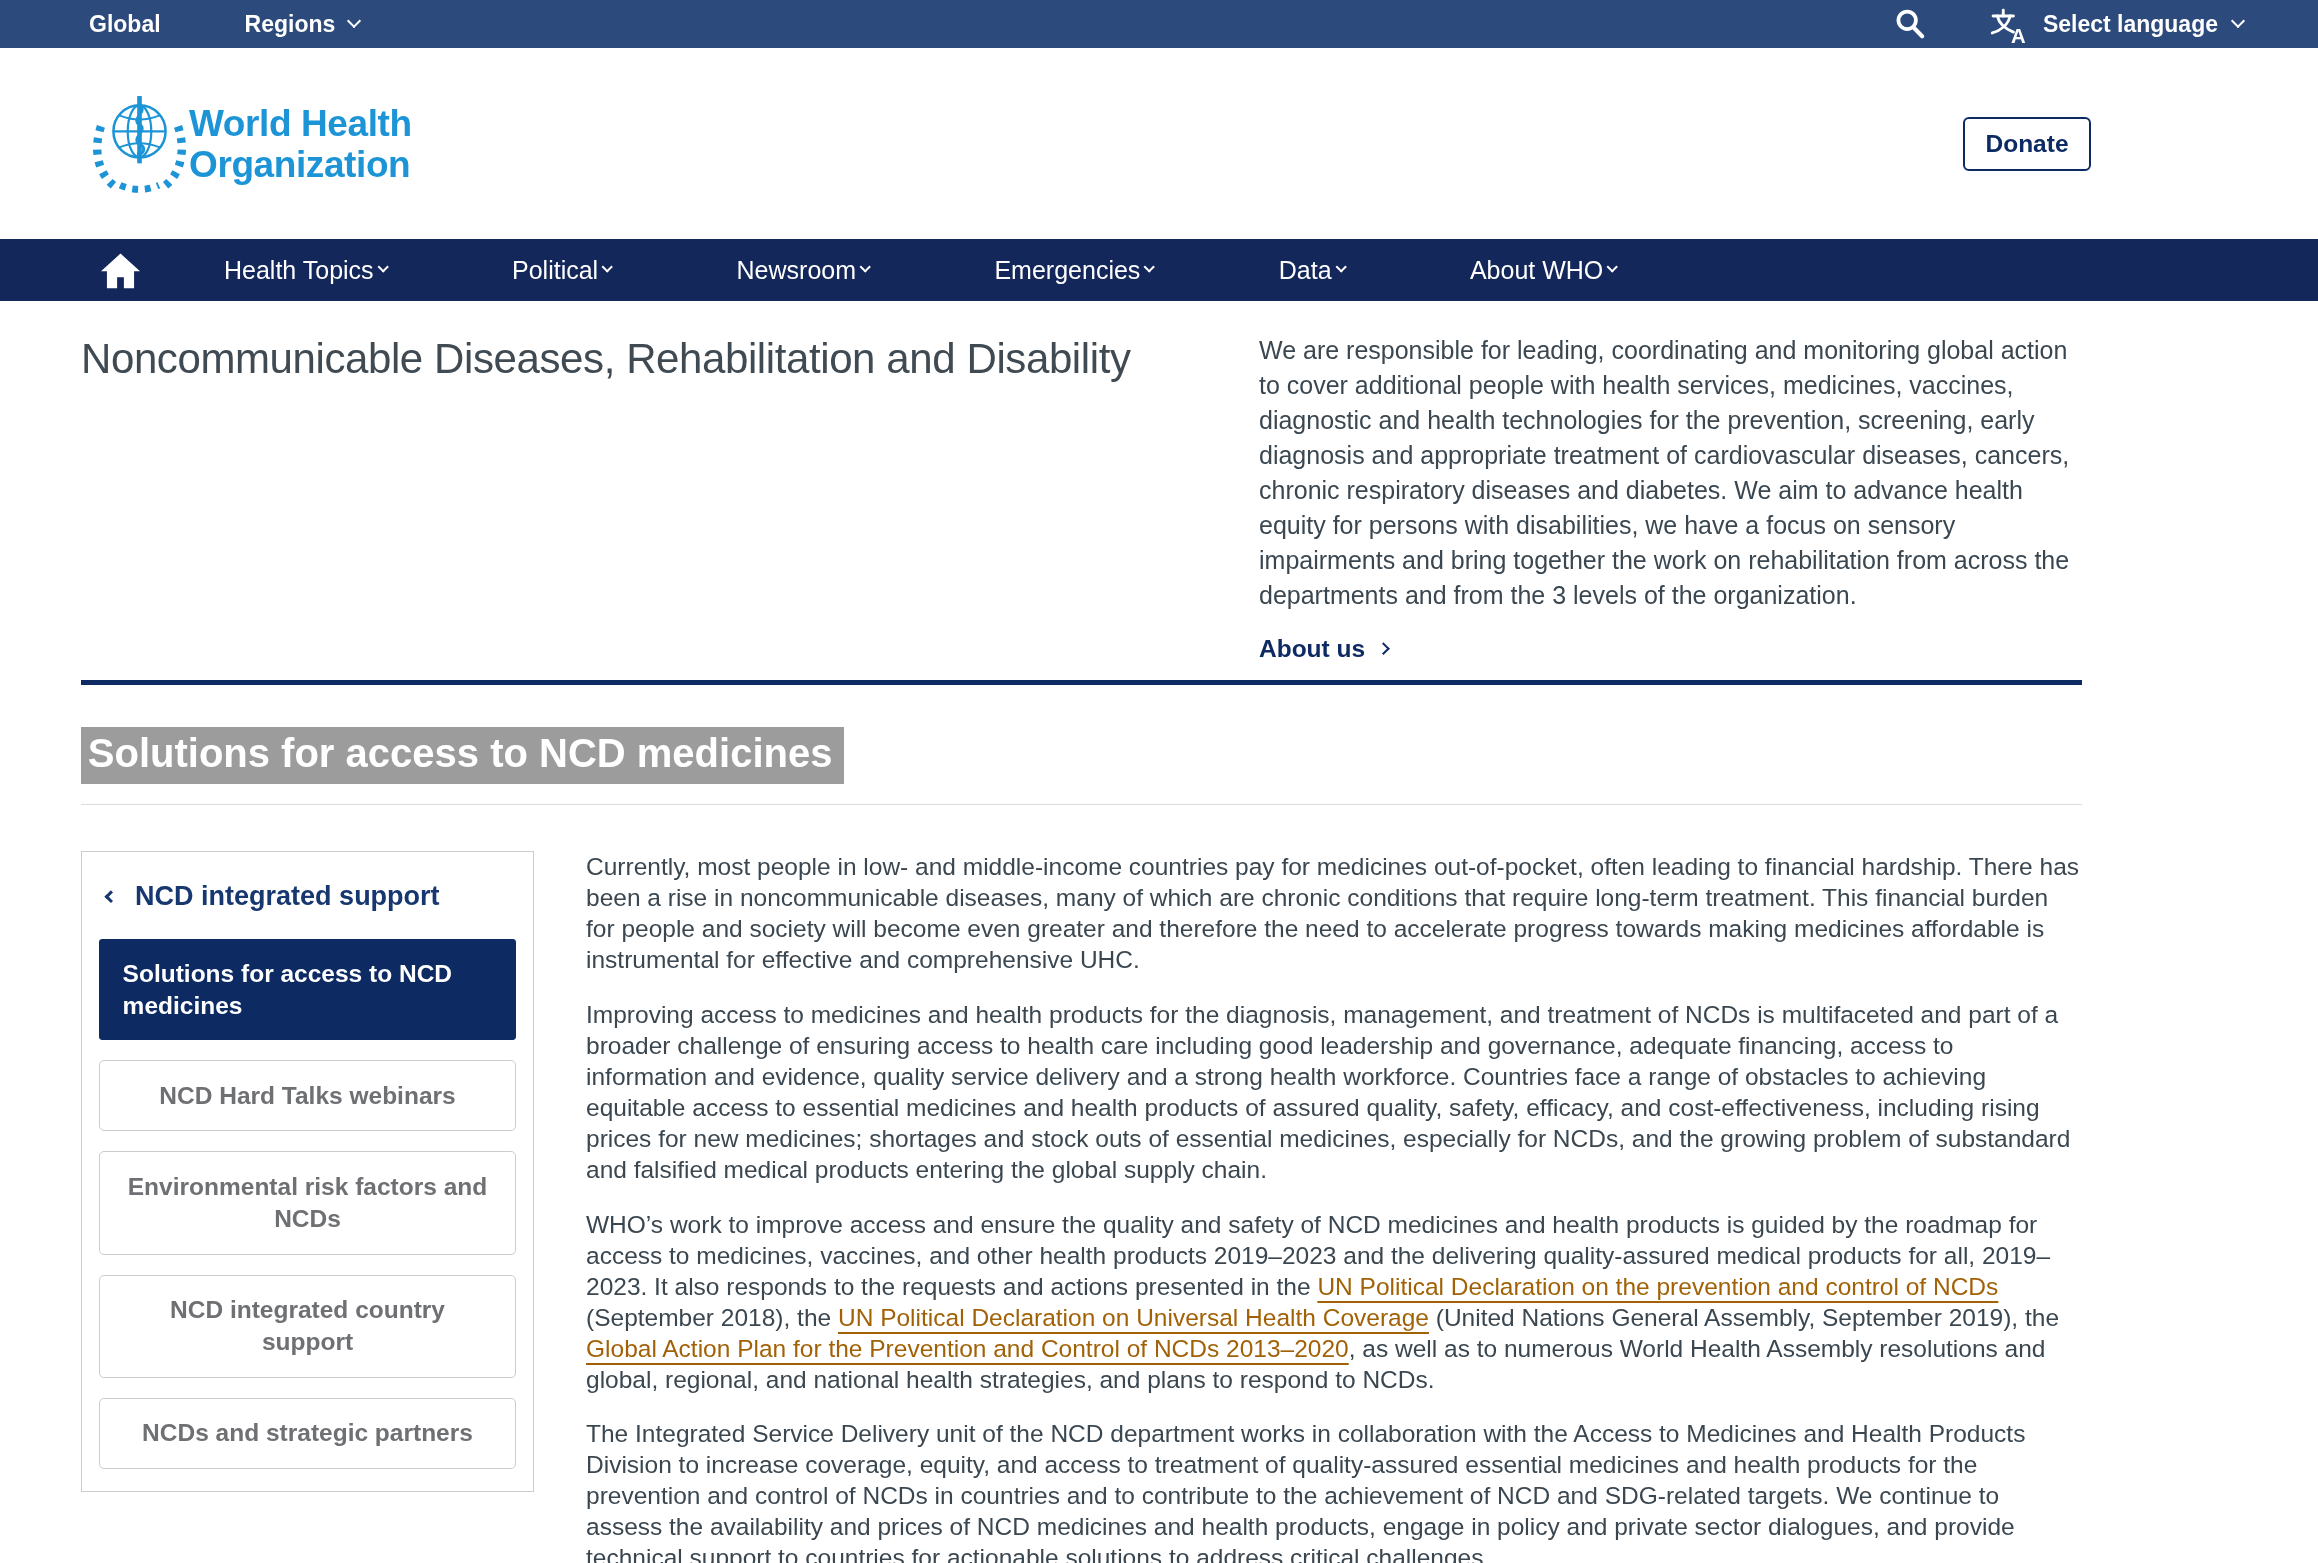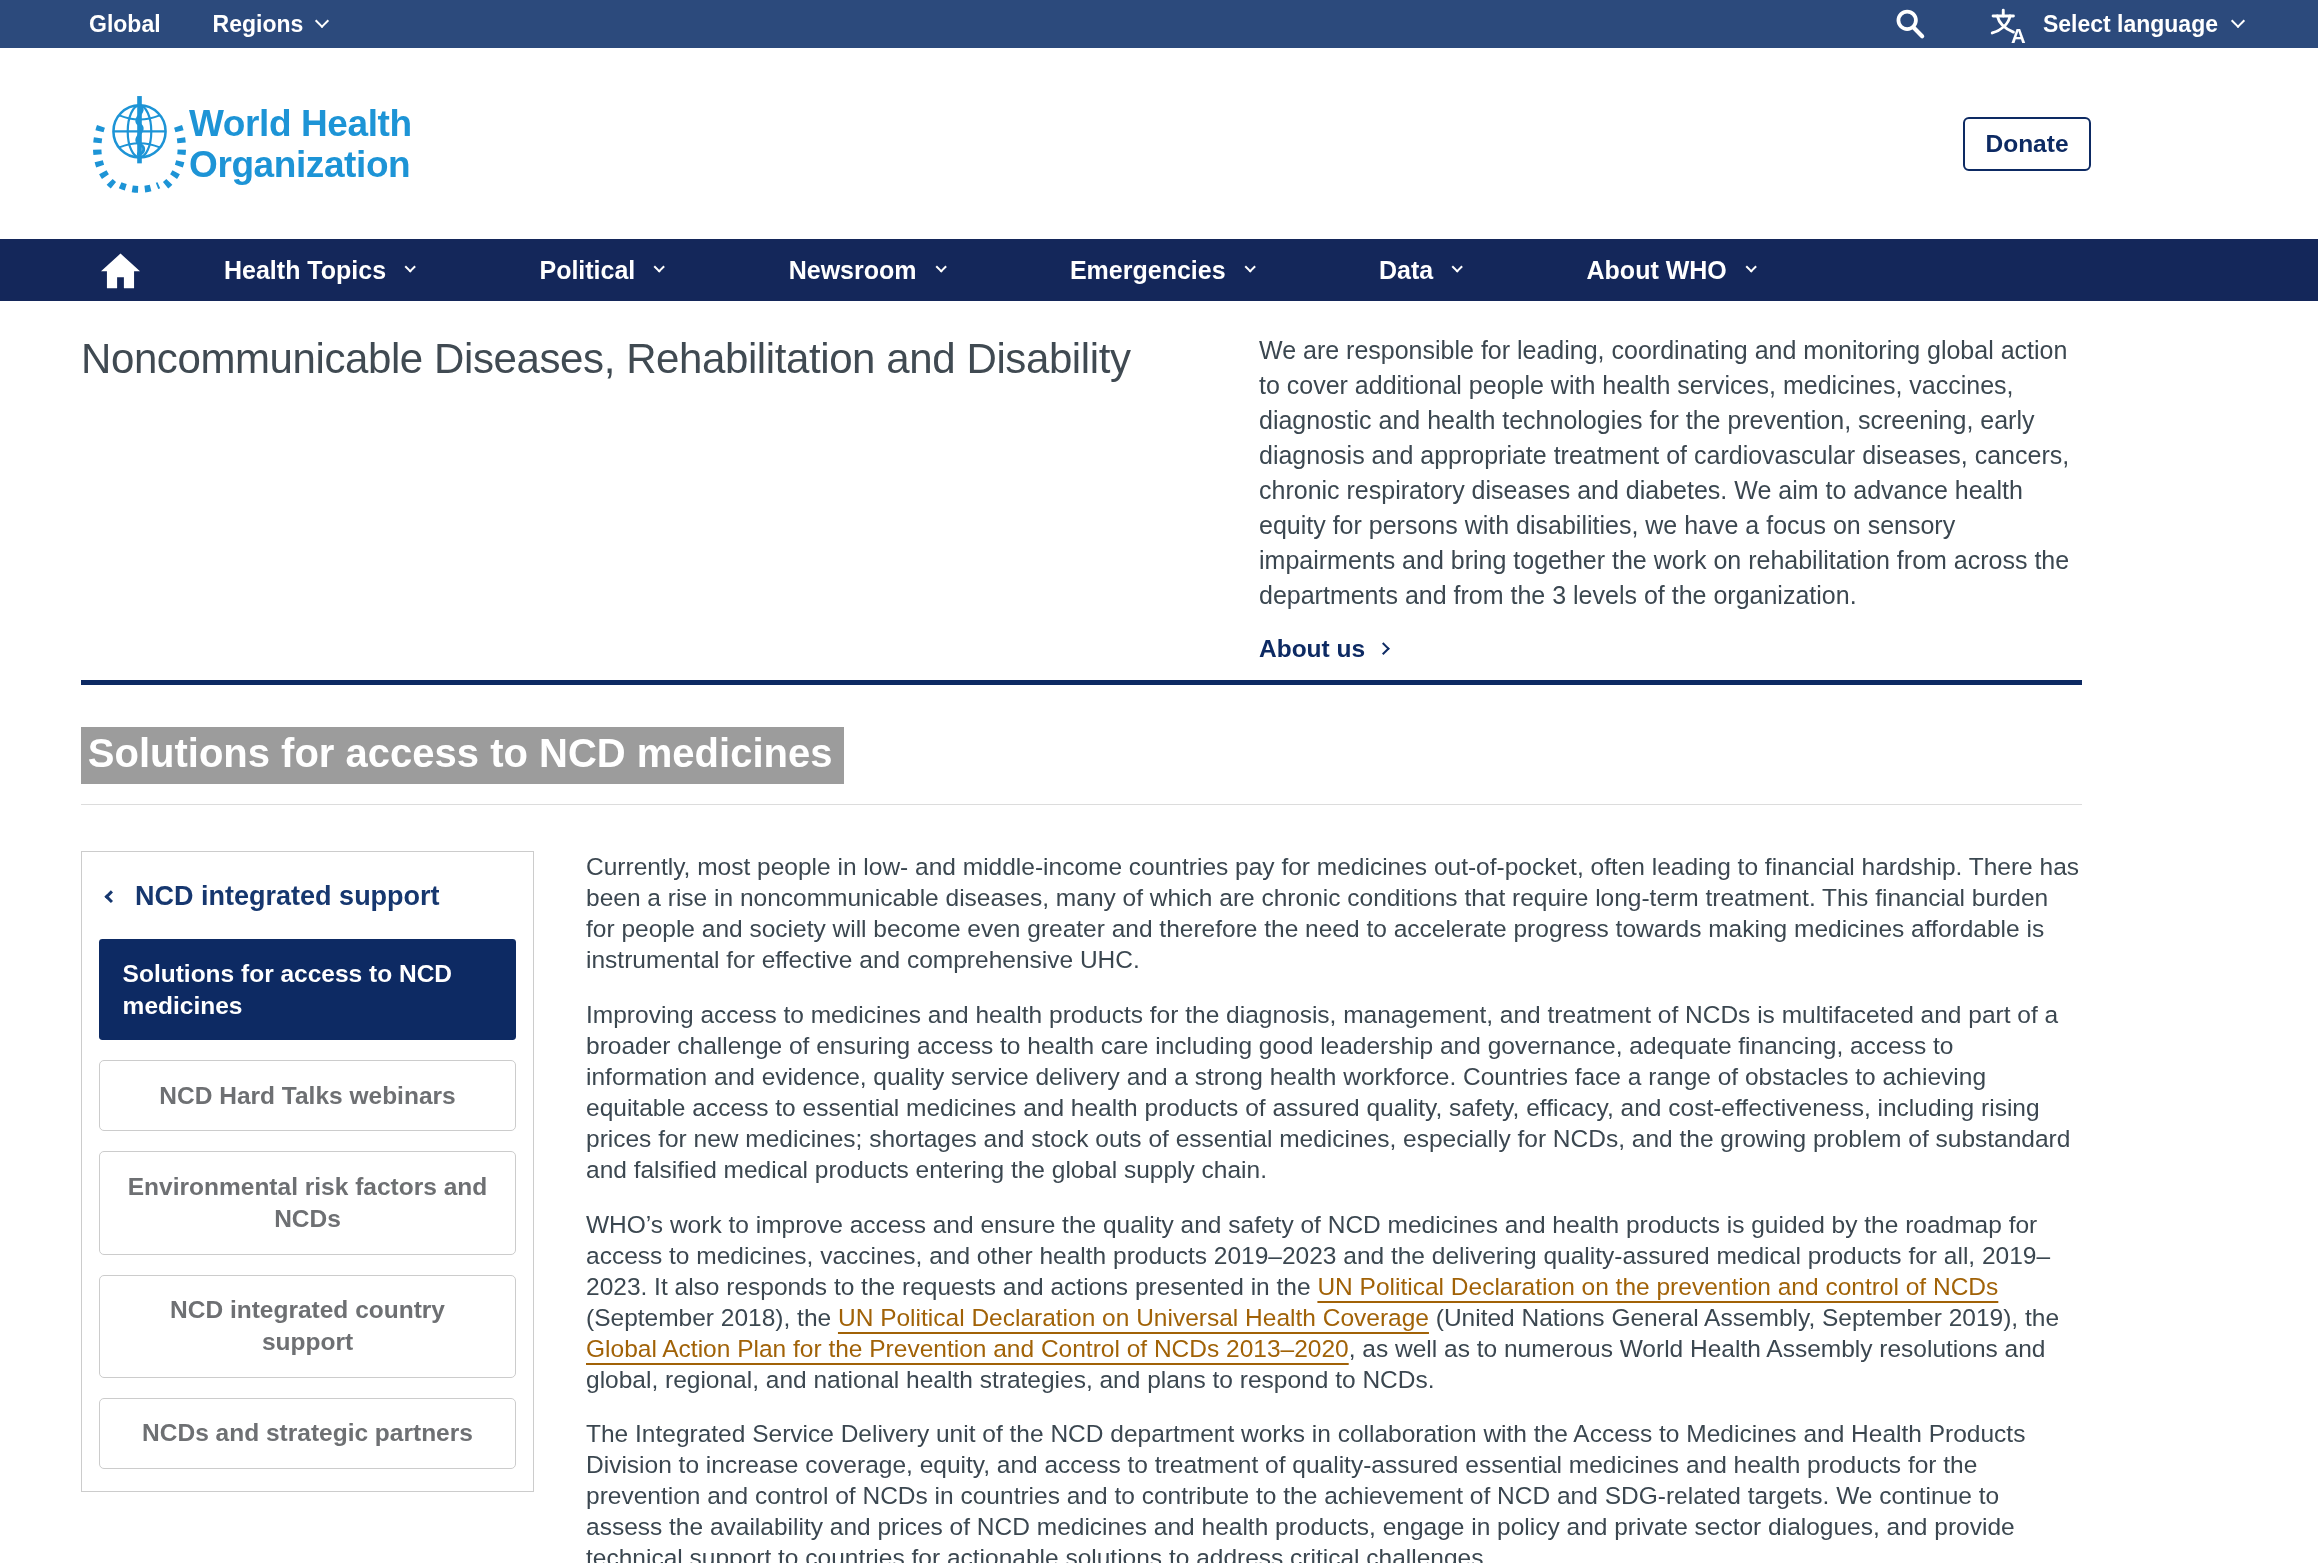--- a/index.html
+++ b/index.html
@@ -2,21 +2,21 @@
 <html style="font-size:13.5px"><head>
 <meta charset="utf-8">
 <style>
   * { margin:0; padding:0; box-sizing:border-box; }
   html,body { width:2319px; height:1564px; background:#fff;
     font-family:"Liberation Sans", sans-serif; overflow:hidden; }
 
   
   .topbar { height:48px; background:#2C4A7C; display:flex; align-items:center;
     color:#fff; padding:0 76px 0 89px; }
-  .topbar-left { display:flex; align-items:center; gap:52px; }
+  .topbar-left { display:flex; align-items:center; gap:84px; }
   .topbar-link { font-size:23px; font-weight:700; color:#fff; display:flex;
     align-items:center; gap:13.5px; cursor:pointer; }
   .topbar-right { margin-left:auto; display:flex; align-items:center; gap:59px; }
   .chev { display:inline-block; width:10px; height:10px;
     border-right:2.5px solid currentColor; border-bottom:2.5px solid currentColor;
     transform:rotate(45deg); margin-top:-6.8px; }
   .chev-left { transform:rotate(135deg); margin-top:0; }
   .lang { display:flex; align-items:center; gap:15px; font-size:23px; font-weight:700; cursor:pointer; }
 
   
@@ -28,22 +28,22 @@
   .donate-btn { margin-left:auto; width:128px; height:54px; background:#fff;
     border:2.5px solid #0D2A63; border-radius:5.9px; color:#0D2A63; font-size:24.5px;
     font-weight:700; display:flex; align-items:center; justify-content:center; cursor:pointer;
     font-family:"Liberation Sans", sans-serif; }
 
   
   .navbar { height:62px; background:#14275A; display:flex; align-items:center;
     padding:0 0 0 100px; }
   .nav-home { width:42px; display:flex; align-items:center; cursor:pointer; }
   .nav-items { display:flex; align-items:center; gap:125px; margin-left:82px; }
-  .nav-item { color:#fff; font-size:25px; font-weight:700; display:flex;
-    align-items:center; gap:20px; cursor:pointer; white-space:nowrap; }
+  .nav-item { color:#fff; font-size:25px; font-weight:400; display:flex;
+    align-items:center; gap:5px; cursor:pointer; white-space:nowrap; }
   .nav-item .chev { width:8.4px; height:8.4px; border-width:2.5px; margin-top:-5px; }
 
   
   .container { width:2001px; margin-left:81px; }
 
   
   .hero { display:flex; padding-top:32px; }
   .hero-title { width:1055px; font-size:42px; line-height:51px; font-weight:400;
     color:#404A52; letter-spacing:-0.4px; }
   .hero-right { margin-left:auto; width:823px; }

